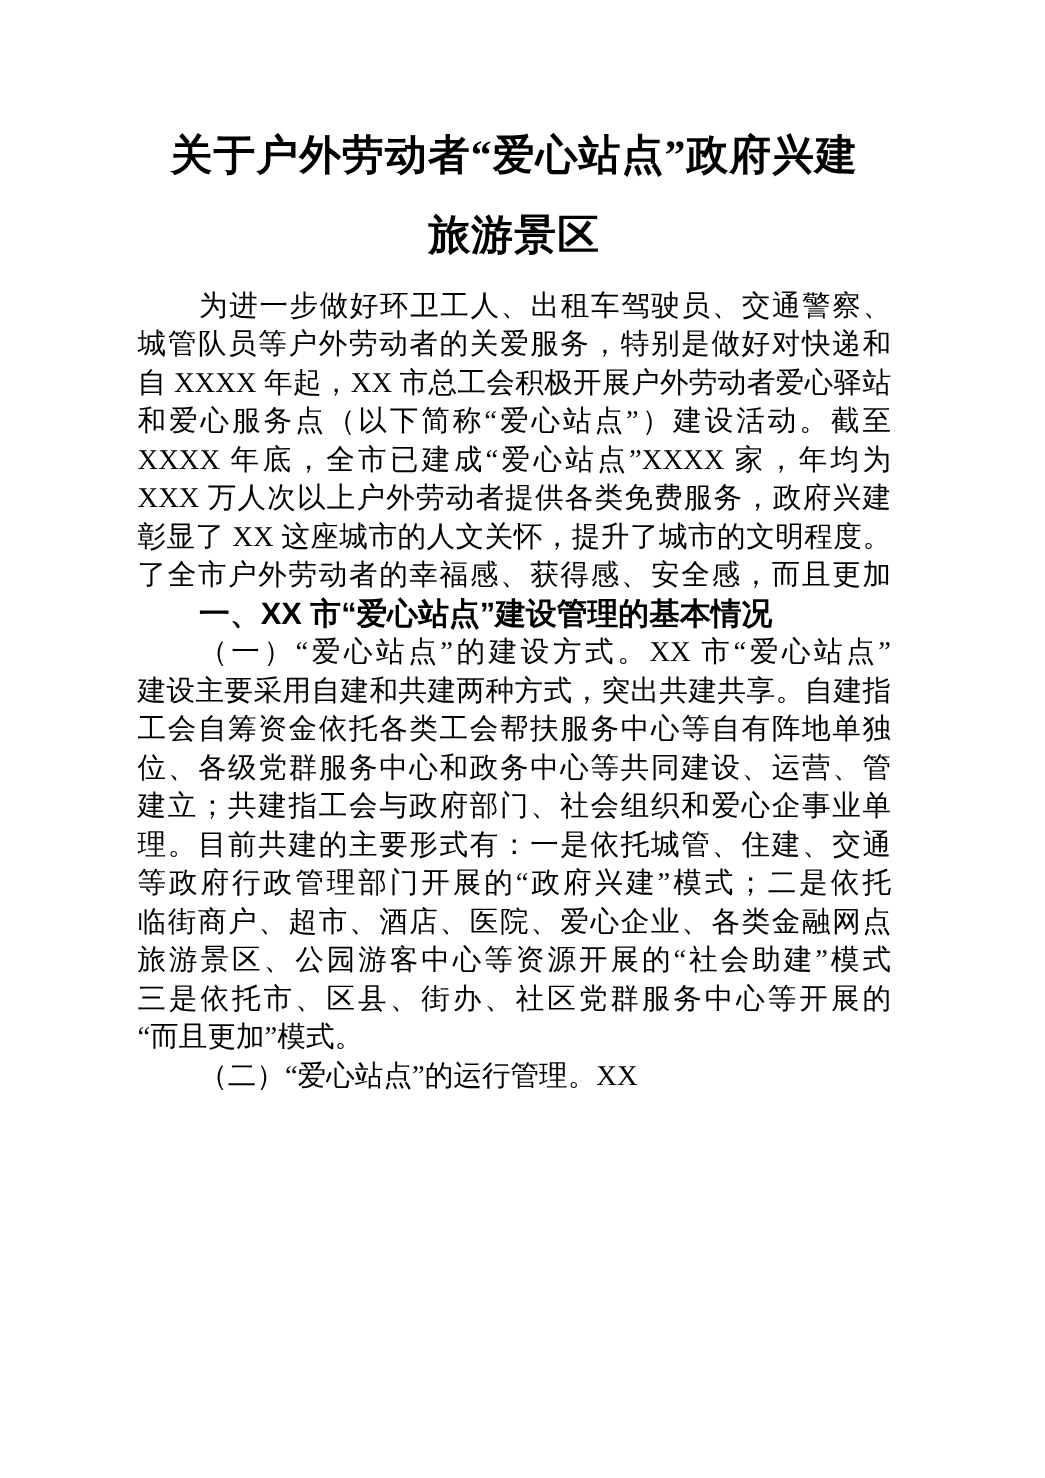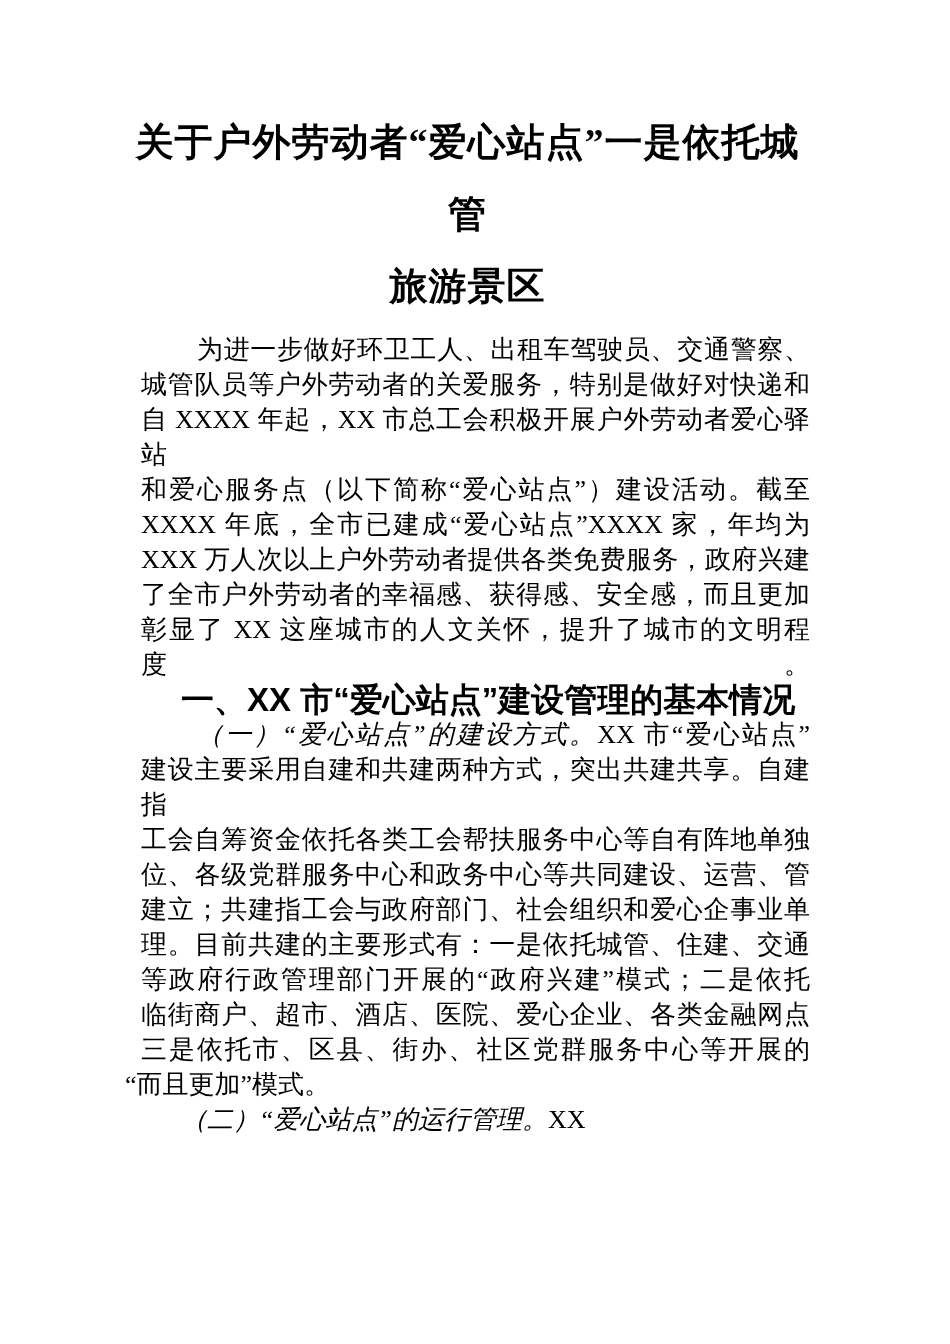--- a/index.html
+++ b/index.html
@@ -33,56 +33,55 @@
   .line {
     font-size: 26px;
     line-height: 35px;
     letter-spacing: 0px;
     text-align: left;
     text-align-last: left;
   }
   .line.just {
     text-align: justify;
     text-align-last: justify;
-    margin-left: 16px;
   }
   .line.indent { text-indent: 56px; }
   .line.heading {
     font-family: "Liberation Sans", sans-serif;
     font-weight: bold;
-    font-size: 33px;
+    font-size: 28px;
   }
   .kaiti {
-    font-style: italic;   
   }
   .norm { font-style: normal; }
 </style>
 </head>
 <body>
 
 <div class="doc">
   <div class="title-block">
-    <div class="title-line">关于户外劳动者“爱心站点”一是依托城管</div>
+    <div class="title-line">关于户外劳动者“爱心站点”政府兴建</div>
     <div class="title-line">旅游景区</div>
   </div>
   <div class="body-block">
       <div class="line indent just"><span class="norm">为进一步做好环卫工人、出租车驾驶员、交通警察、</span></div>
       <div class="line just"><span class="norm">城管队员等户外劳动者的关爱服务，特别是做好对快递和</span></div>
       <div class="line just"><span class="norm">自 XXXX 年起，XX 市总工会积极开展户外劳动者爱心驿站</span></div>
       <div class="line just"><span class="norm">和爱心服务点（以下简称“爱心站点”）建设活动。截至</span></div>
       <div class="line just"><span class="norm">XXXX 年底，全市已建成“爱心站点”XXXX 家，年均为</span></div>
       <div class="line just"><span class="norm">XXX 万人次以上户外劳动者提供各类免费服务，政府兴建</span></div>
+      <div class="line just"><span class="norm">彰显了 XX 这座城市的人文关怀，提升了城市的文明程度。</span></div>
       <div class="line just"><span class="norm">了全市户外劳动者的幸福感、获得感、安全感，而且更加</span></div>
-      <div class="line just"><span class="norm">彰显了 XX 这座城市的人文关怀，提升了城市的文明程度。</span></div>
       <div class="line heading indent"><span class="norm">一、XX 市“爱心站点”建设管理的基本情况</span></div>
       <div class="line indent just"><span class="kaiti">（一）“爱心站点”的建设方式。</span><span class="norm">XX 市“爱心站点”</span></div>
       <div class="line just"><span class="norm">建设主要采用自建和共建两种方式，突出共建共享。自建指</span></div>
       <div class="line just"><span class="norm">工会自筹资金依托各类工会帮扶服务中心等自有阵地单独</span></div>
       <div class="line just"><span class="norm">位、各级党群服务中心和政务中心等共同建设、运营、管</span></div>
       <div class="line just"><span class="norm">建立；共建指工会与政府部门、社会组织和爱心企事业单</span></div>
       <div class="line just"><span class="norm">理。目前共建的主要形式有：一是依托城管、住建、交通</span></div>
       <div class="line just"><span class="norm">等政府行政管理部门开展的“政府兴建”模式；二是依托</span></div>
       <div class="line just"><span class="norm">临街商户、超市、酒店、医院、爱心企业、各类金融网点</span></div>
+      <div class="line just"><span class="norm">旅游景区、公园游客中心等资源开展的“社会助建”模式</span></div>
       <div class="line just"><span class="norm">三是依托市、区县、街办、社区党群服务中心等开展的</span></div>
       <div class="line"><span class="norm">“而且更加”模式。</span></div>
       <div class="line indent"><span class="kaiti">（二）“爱心站点”的运行管理。</span><span class="norm">XX</span></div>
     </div>
 </div>
 
 </body></html>

